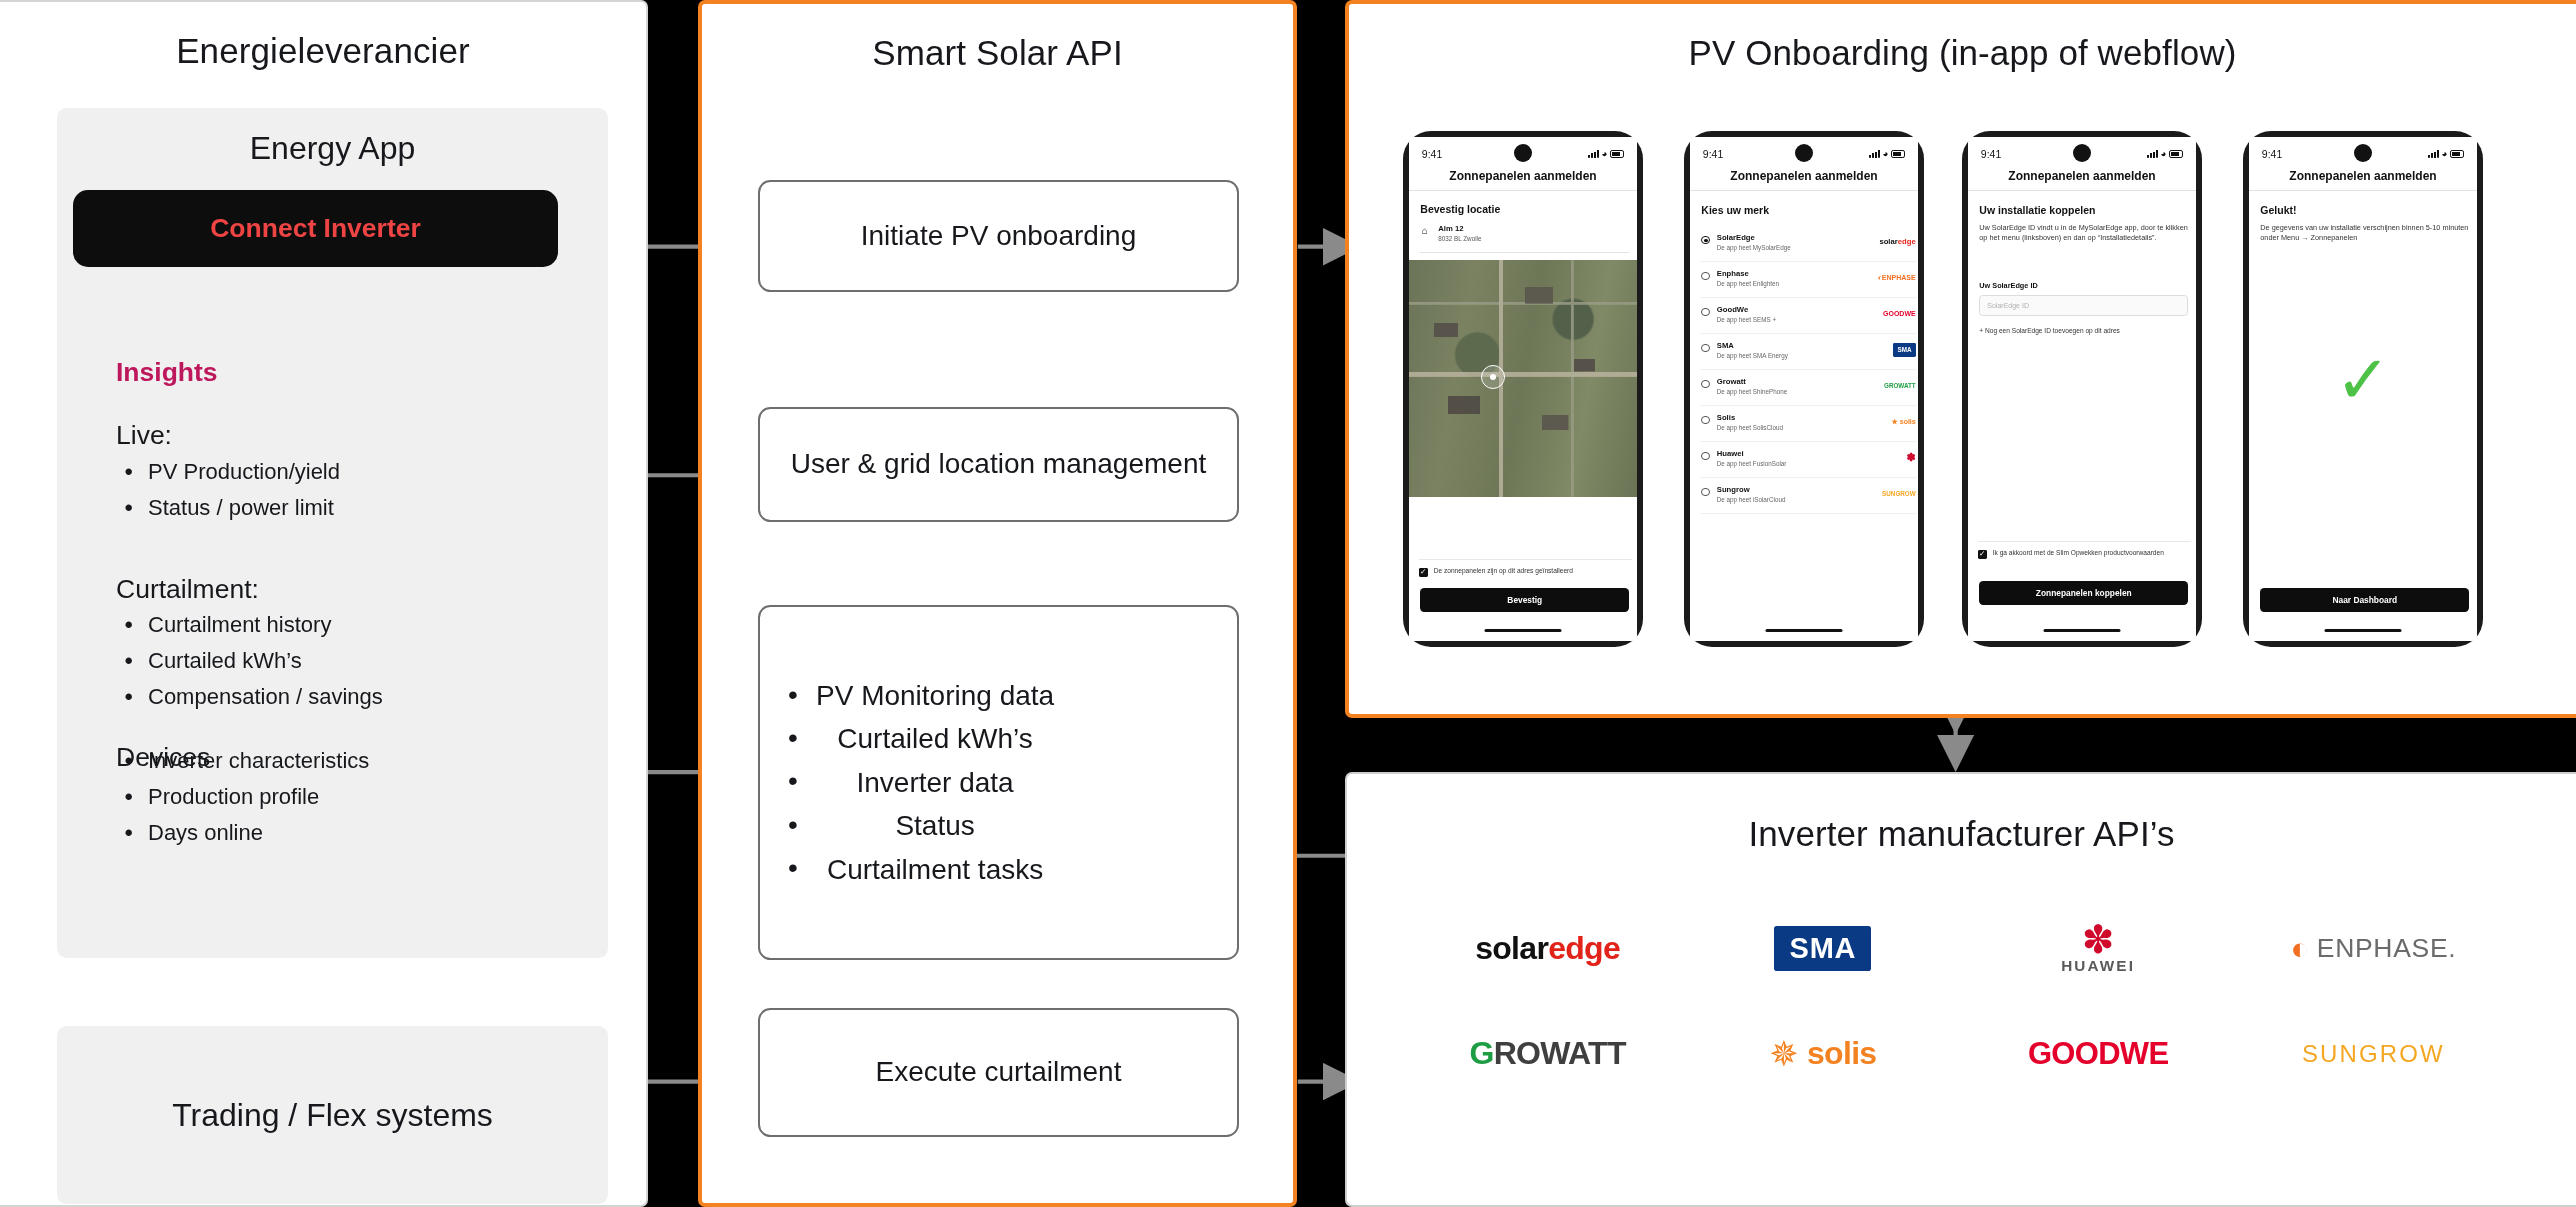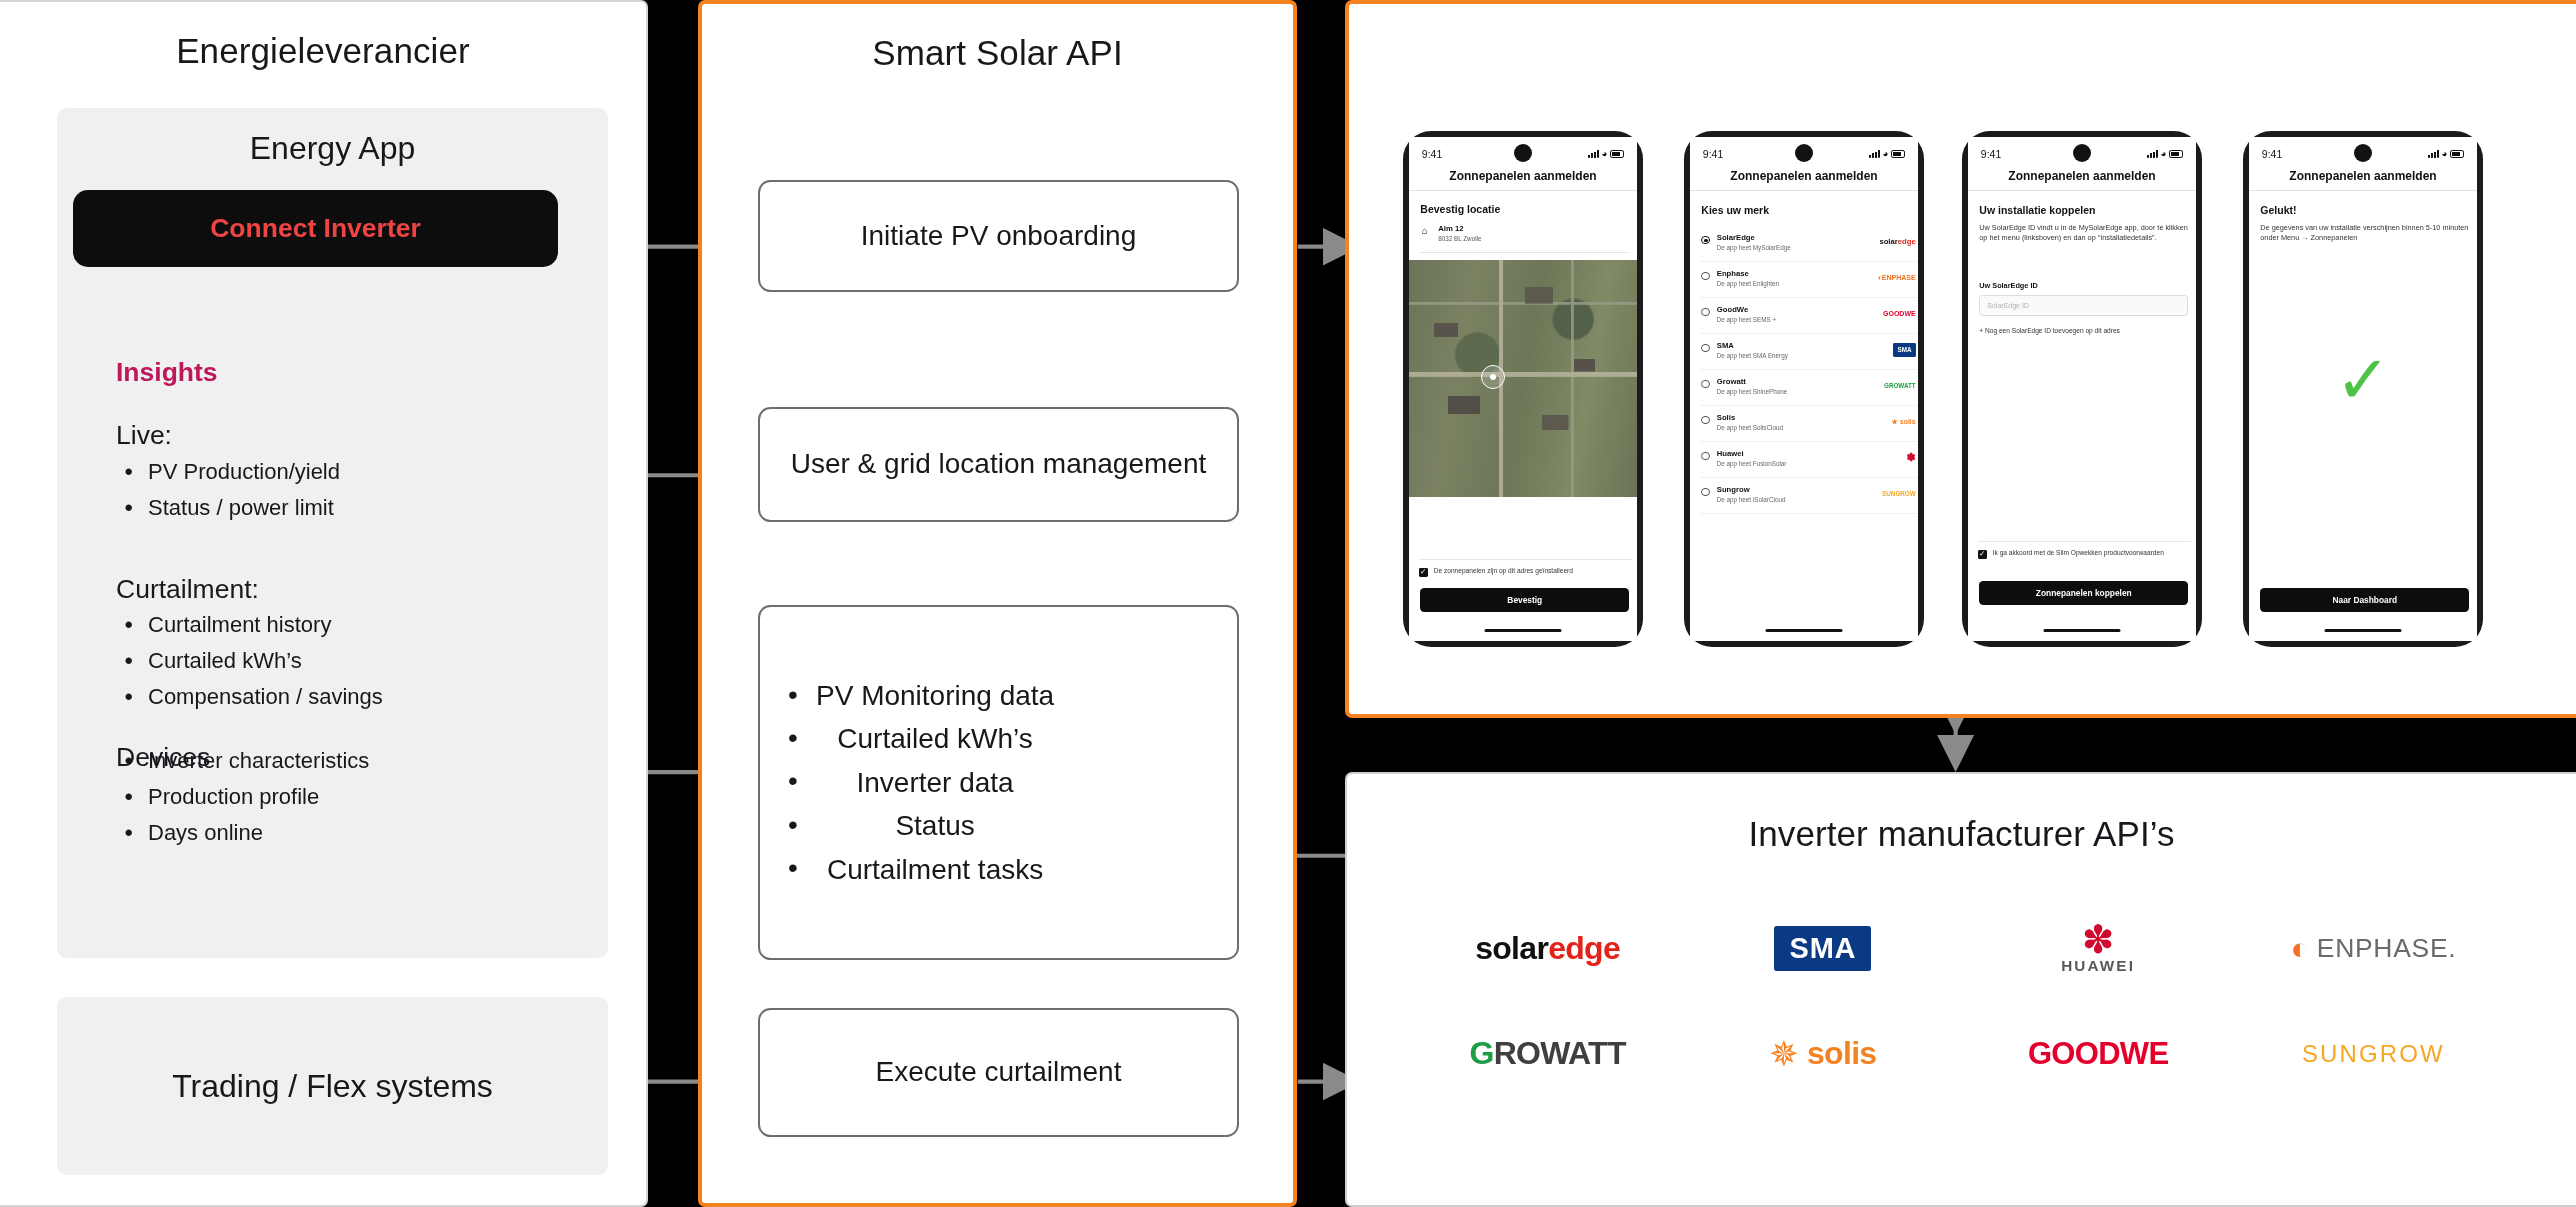--- a/index.html
+++ b/index.html
@@ -31,21 +31,21 @@
   
   #panel-left { left: 0px; top: 0px; width: 648px; height: 1207px; border-radius: 0 7px 7px 0; border:2.1px solid #d4d4d4; border-left:none; }
   #left-title { position:absolute; left:0; top:29px; width:100%; }
 
   .grey-card {
     position: absolute;
     background: #f0f0f0;
     border-radius: 9.8px;
   }
   #energy-app-card { left: 57px; top: 106px; width: 551px; height: 850px; }
-  #trading-card    { left: 57px; top: 995px; width: 551px; height: 178px; }
+  #trading-card    { left: 57px; top: 1024px; width: 551px; height: 178px; }
 
   #energy-app-title { position:absolute; left:0; top:22px; width:100%; font-size:32px; text-align:center; color:#16181c; }
   #trading-title {
     position:absolute; left:0; top:0; width:100%; height:100%;
     display:flex; align-items:center; justify-content:center; text-align:center;
     font-size:32px; color:#16181c; line-height:1.25;
   }
 
   #connect-inverter-btn {
     position: absolute;
@@ -396,20 +396,21 @@
         <li>Inverter data</li>
         <li>Status</li>
         <li>Curtailment tasks</li>
       </ul>
     </div>
 
     <div class="api-box" id="box-execute">Execute curtailment</div>
   </div>
 
   <div class="panel orange" id="panel-pv">
+    <div class="panel-title" id="pv-title">PV Onboarding (in-app of webflow)</div>
 
     <div class="phone" style="left: 54px;">
       <div class="phone-screen">
         <div class="notch"></div>
         <div class="status-bar">
           <span>9:41</span>
           <span class="status-icons">
             <span class="bars"></span>
             <span class="wifi">◕</span>
             <span class="batt"></span>

